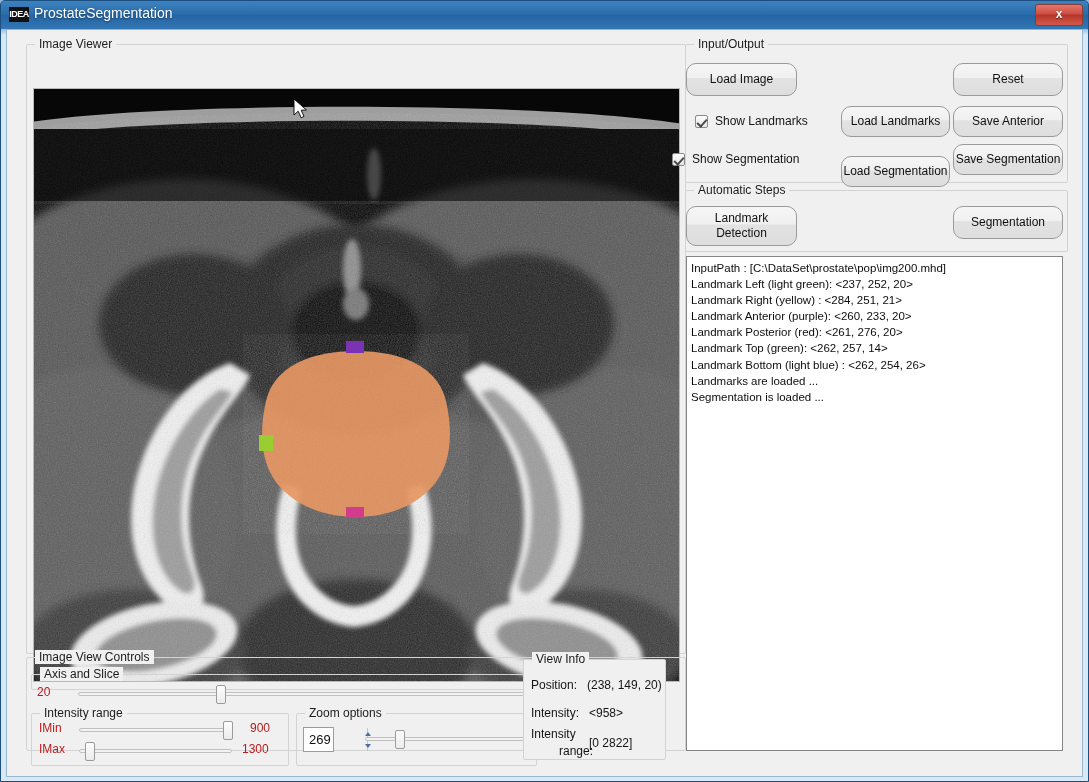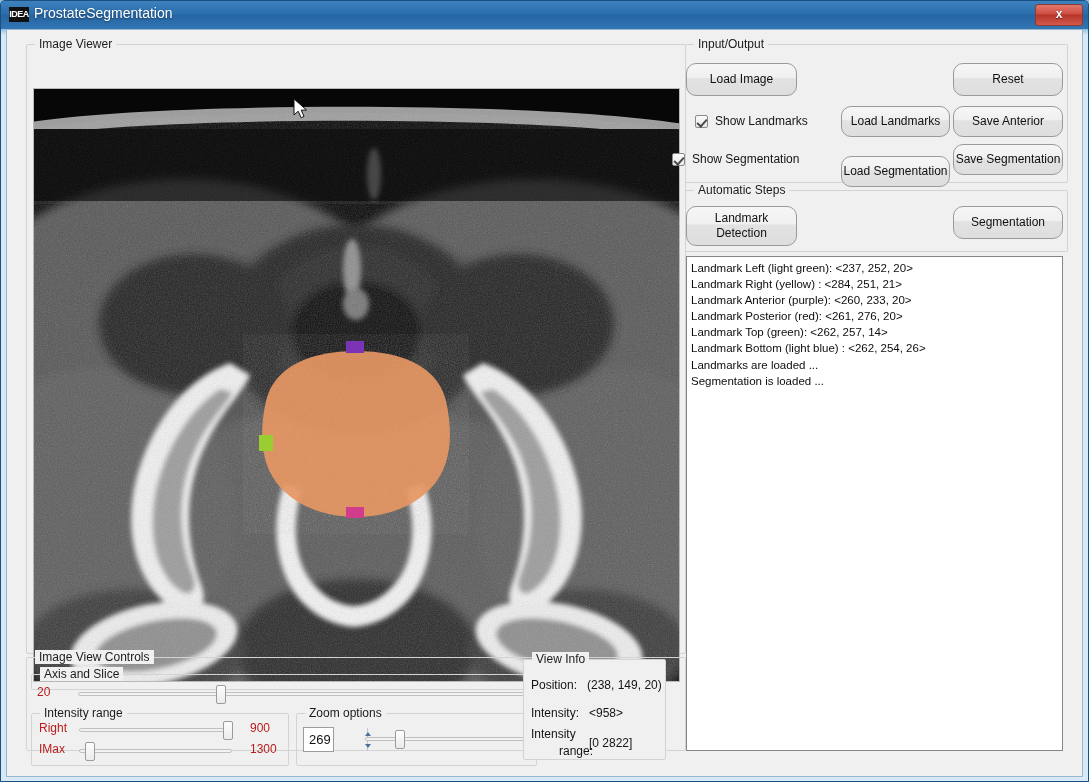--- a/index.html
+++ b/index.html
@@ -243,20 +243,21 @@
       <span class="lg">Automatic Steps</span>
     </div>
 
     <div class="btn" style="left:679px;top:176px;width:111px;height:40px;flex-direction:column;">
       <span>Landmark</span>
       <span>Detection</span>
     </div>
     <div class="btn" style="left:946px;top:176px;width:110px;height:33px;">Segmentation</div>
 
     <div class="logbox" style="left:679px;top:226px;width:377px;height:495px;">
+      <div class="logline">InputPath : [C:\DataSet\prostate\pop\img200.mhd]</div>
       <div class="logline">Landmark Left (light green): &lt;237, 252, 20&gt;</div>
       <div class="logline">Landmark Right (yellow) : &lt;284, 251, 21&gt;</div>
       <div class="logline">Landmark Anterior (purple): &lt;260, 233, 20&gt;</div>
       <div class="logline">Landmark Posterior (red): &lt;261, 276, 20&gt;</div>
       <div class="logline">Landmark Top (green): &lt;262, 257, 14&gt;</div>
       <div class="logline">Landmark Bottom (light blue) : &lt;262, 254, 26&gt;</div>
       <div class="logline">Landmarks are loaded ...</div>
       <div class="logline">Segmentation is loaded ...</div>
     </div>
 
@@ -267,29 +268,29 @@
     <div class="grp" style="left:24px;top:644px;width:506px;height:16px;">
       <span class="lg">Axis and Slice</span>
     </div>
     <span class="slabel" style="left:30px;top:655px;">20</span>
     <div class="strack" style="left:71px;top:662px;width:447px;"></div>
     <div class="sthumb" style="left:209px;top:655px;"></div>
 
     <div class="grp" style="left:24px;top:683px;width:258px;height:53px;">
       <span class="lg">Intensity range</span>
     </div>
-    <span class="slabel" style="left:32px;top:691px;">Right</span>
+    <span class="slabel" style="left:32px;top:691px;">IMin</span>
     <div class="strack" style="left:72px;top:698px;width:153px;"></div>
     <div class="sthumb" style="left:216px;top:691px;"></div>
     <span class="slabel" style="left:243px;top:691px;">900</span>
 
     <span class="slabel" style="left:32px;top:712px;">IMax</span>
     <div class="strack" style="left:72px;top:719px;width:153px;"></div>
     <div class="sthumb" style="left:78px;top:712px;"></div>
-    <span class="slabel" style="left:243px;top:712px;">1300</span>
+    <span class="slabel" style="left:235px;top:712px;">1300</span>
 
     <div class="grp" style="left:289px;top:683px;width:241px;height:53px;">
       <span class="lg">Zoom options</span>
     </div>
     <div class="spin" style="left:296px;top:697px;width:31px;height:25px;gap:36px;">
       <span class="val">269</span>
       <span class="arrows">
         <span class="ar up"></span>
         <span class="ar dn"></span>
       </span>

